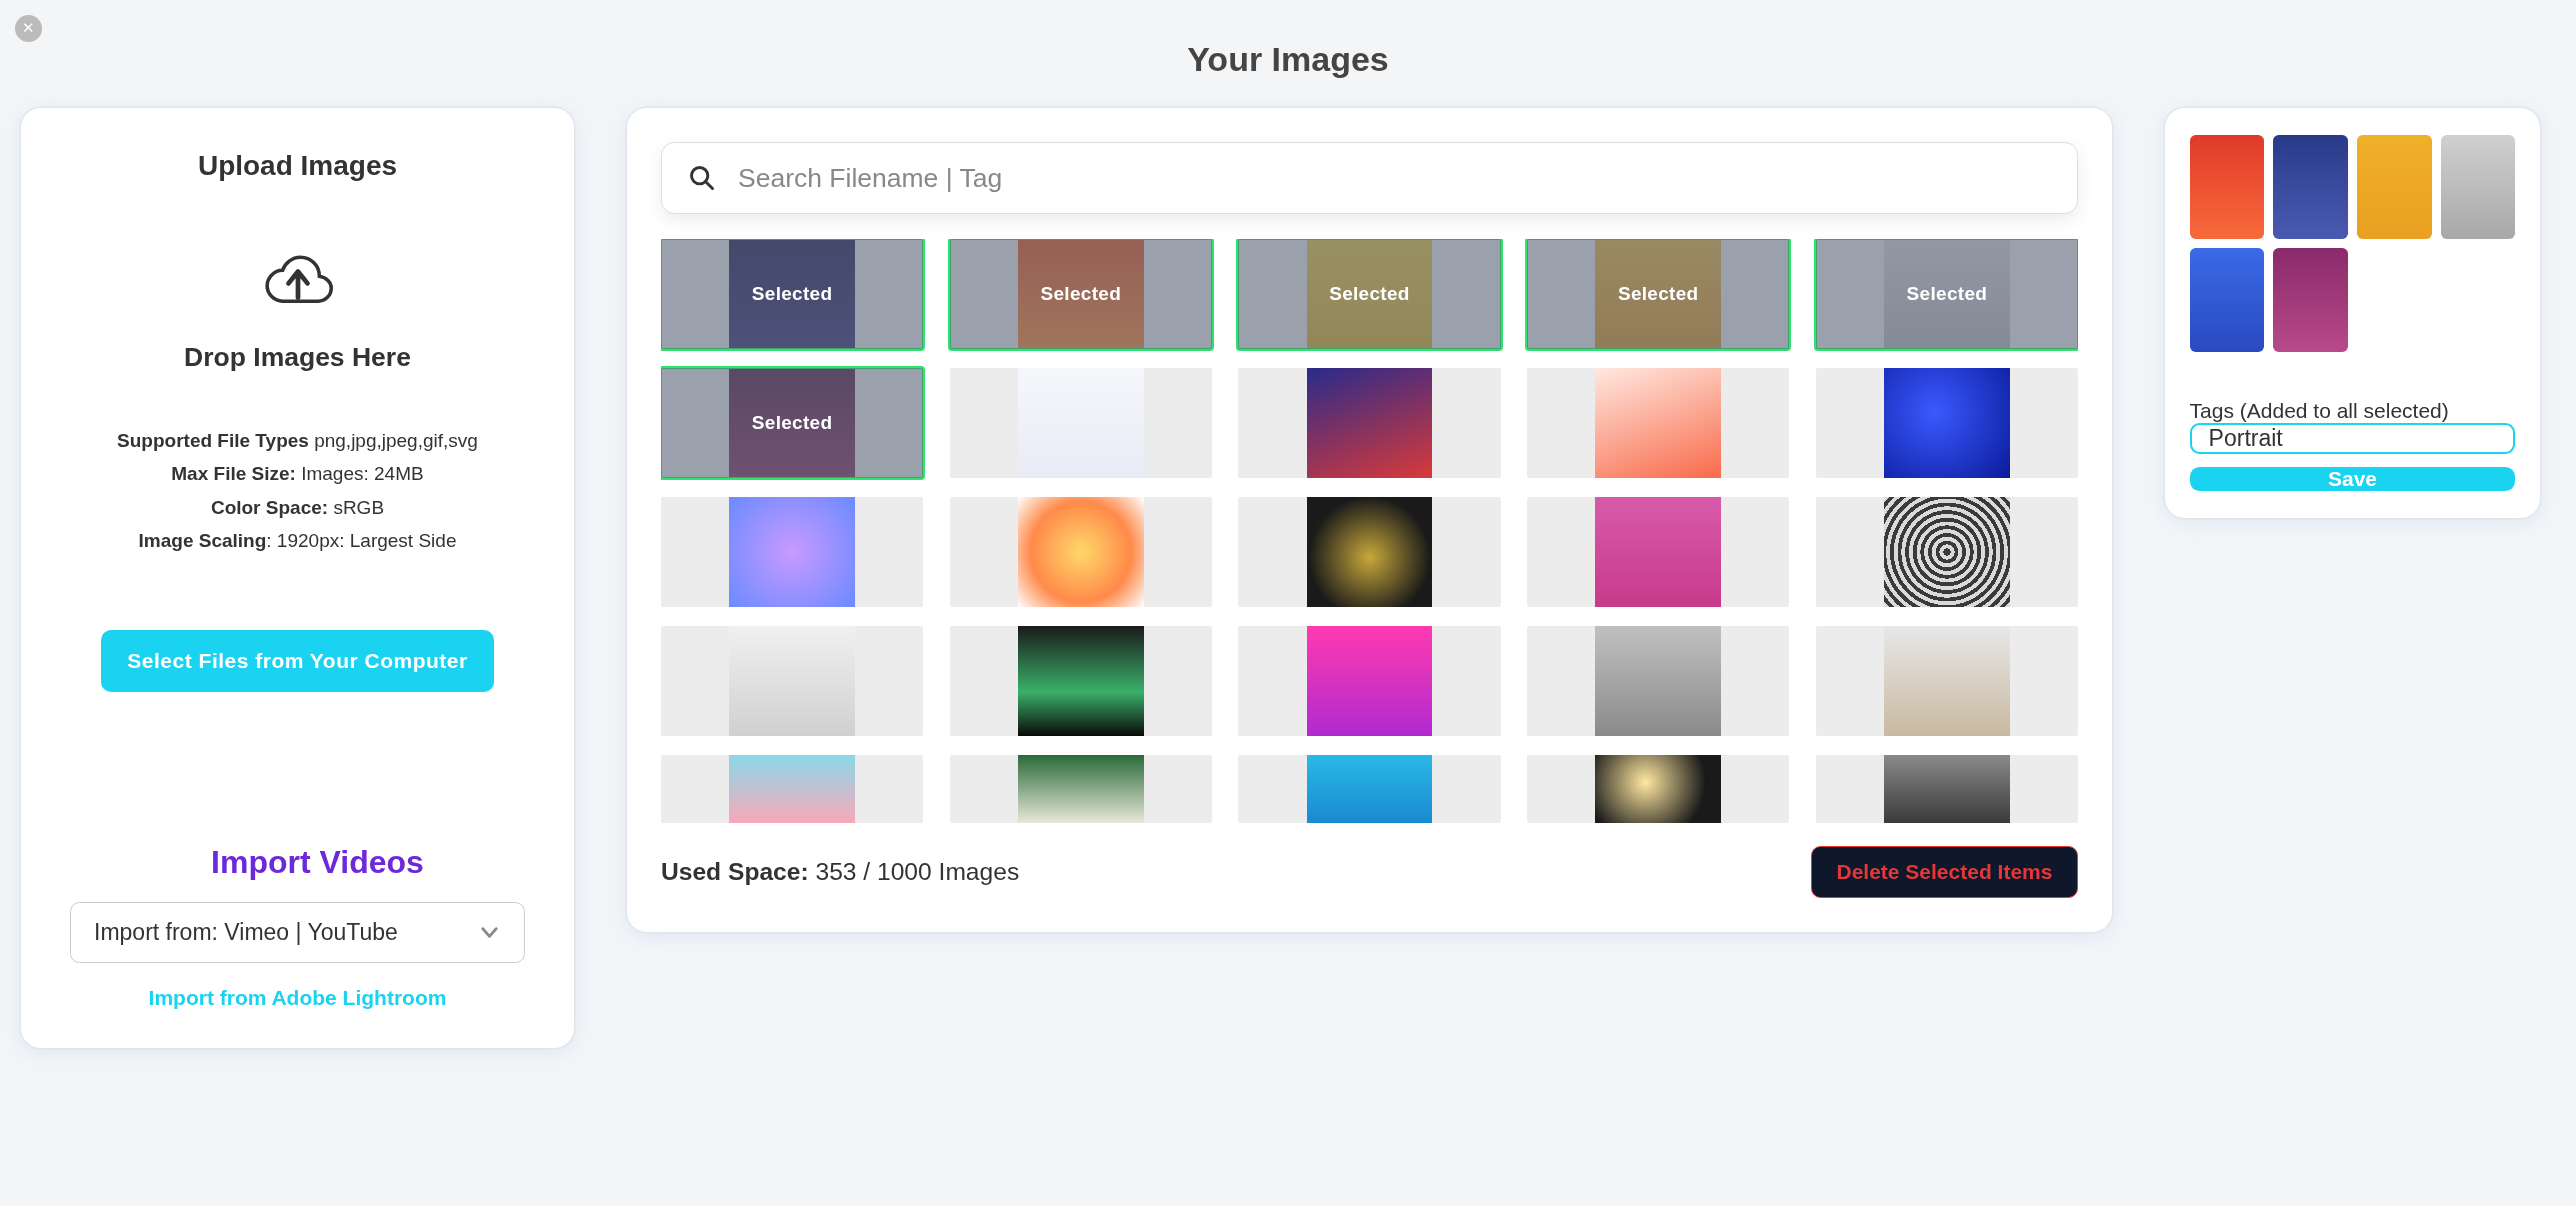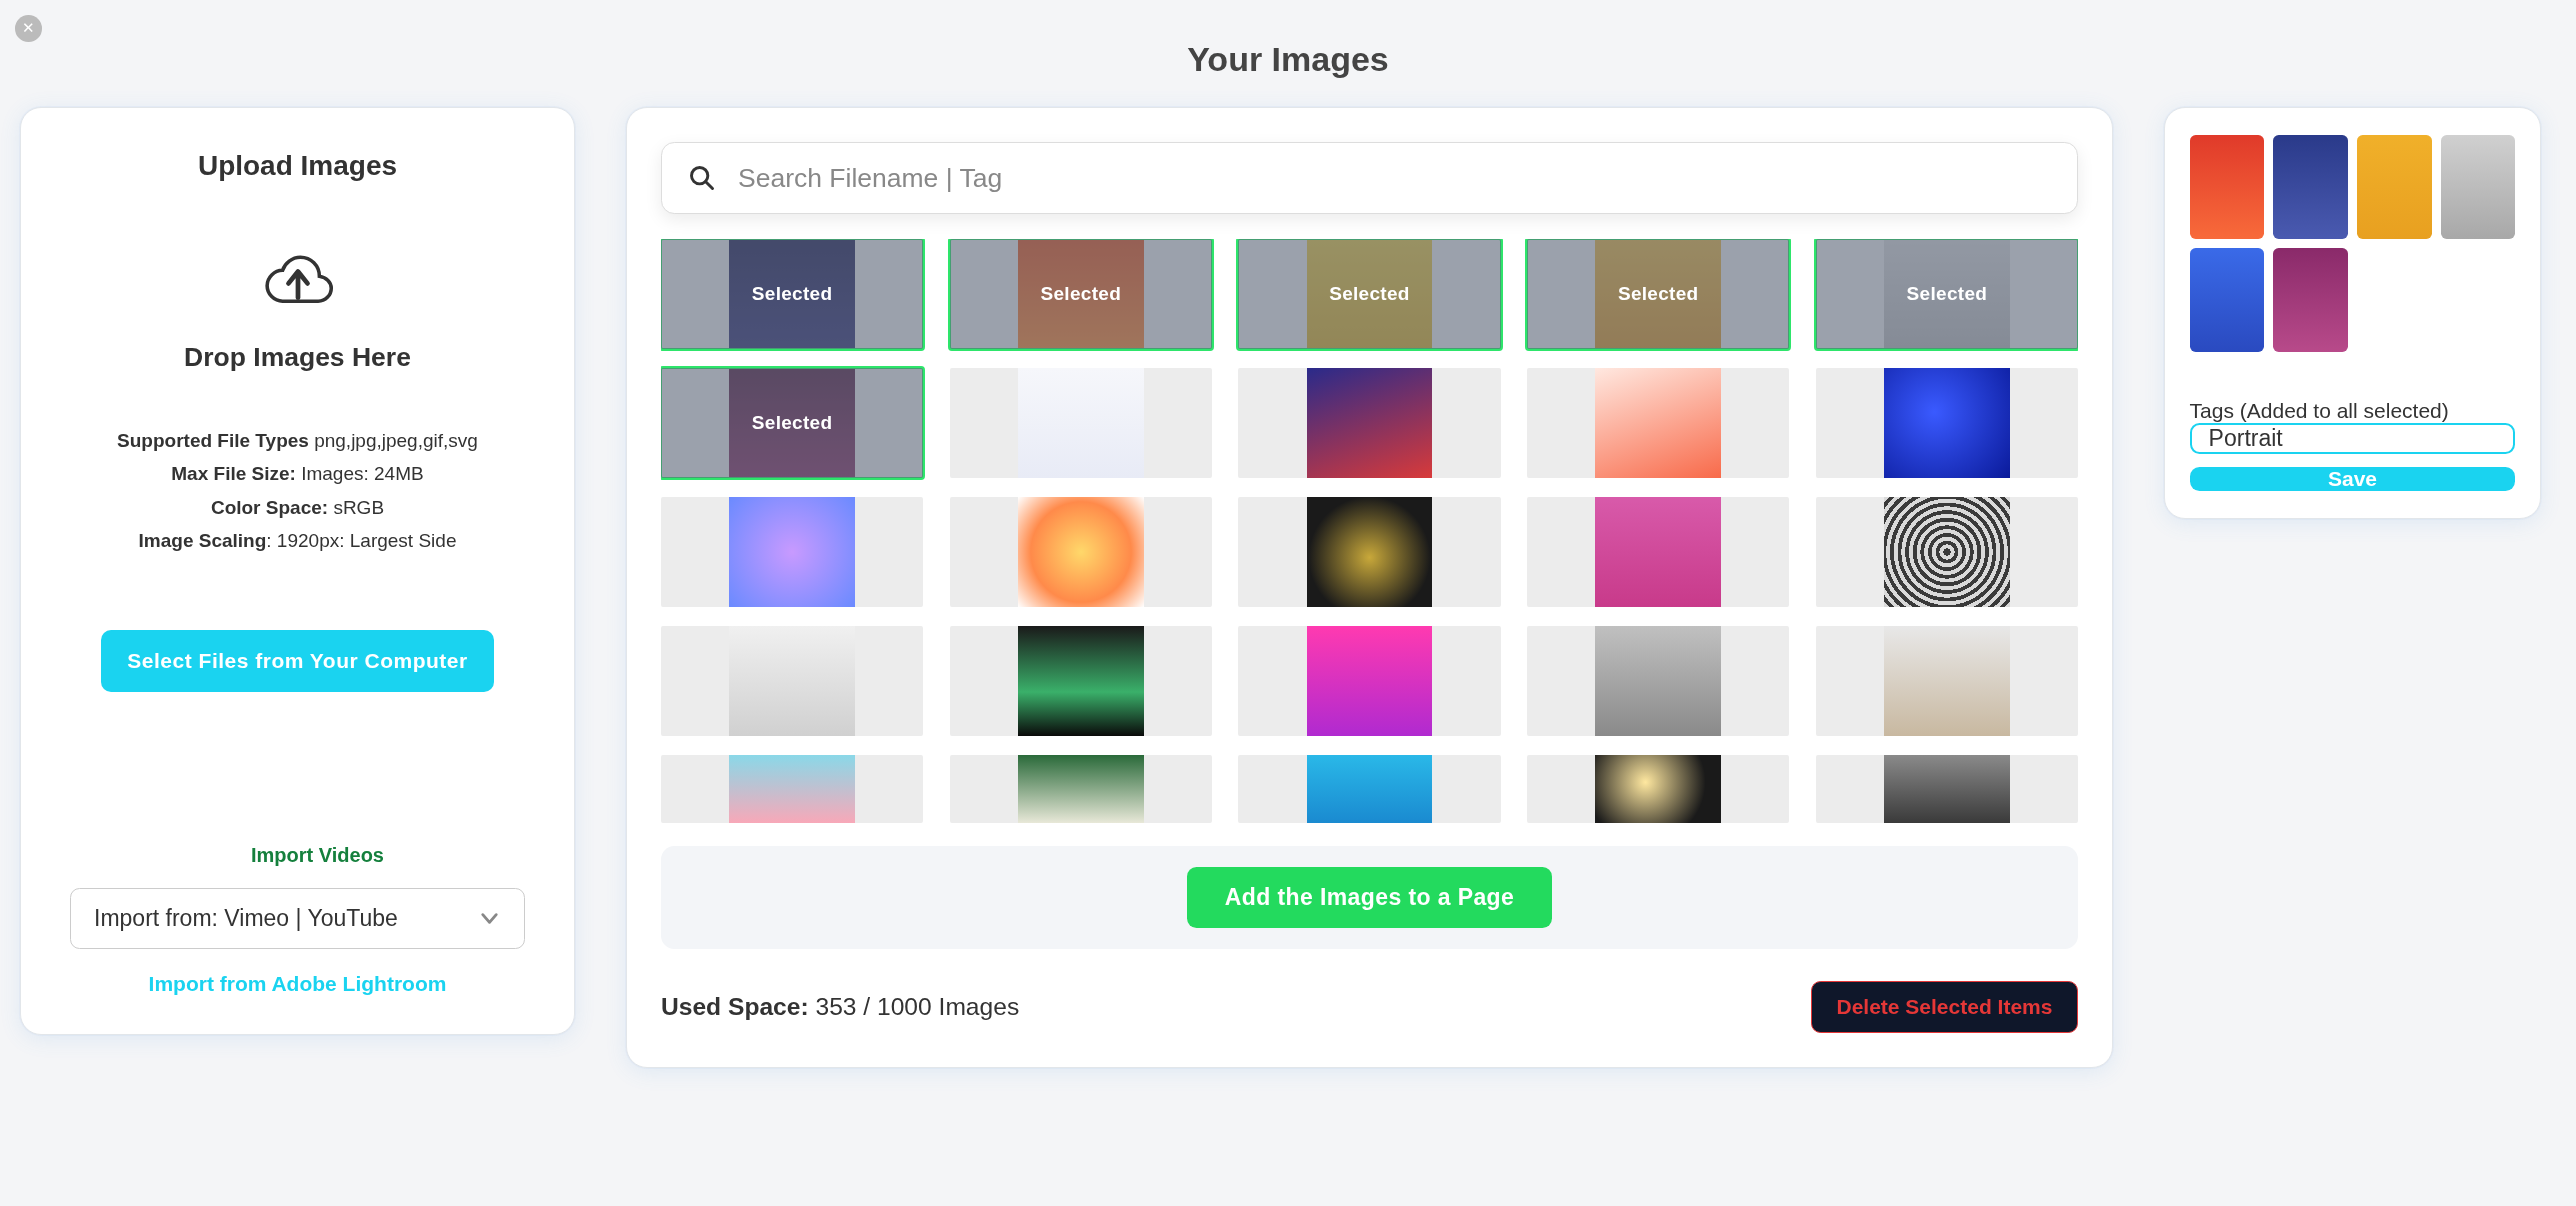--- a/index.html
+++ b/index.html
@@ -86,23 +86,23 @@
     border: none;
     border-radius: 10px;
     padding: 19px 26.5px;
     font-size: 21px;
     font-weight: 600;
     letter-spacing: 0.5px;
     cursor: pointer;
   }
   .spacer { flex: 1; min-height: 152px; }
   .import-title {
-    font-size: 20px;
-    font-weight: 700;
-    color: #15803d;
+    font-size: 32px;
+    font-weight: 700;
+    color: #6d28d9;
     margin-bottom: 21px;
     margin-left: 40px;
   }
   .import-select {
     width: 455px;
     height: 61px;
     border: 1.9px solid #ccc;
     border-radius: 9.5px;
     display: flex;
     align-items: center;
@@ -406,23 +406,20 @@
           <div class="img" style="background: linear-gradient(rgb(42, 184, 232), rgb(26, 138, 208));"></div>
         </div>
         <div class="thumb last-row">
           <div class="img" style="background: radial-gradient(circle at 40% 40%, rgb(255, 232, 160), rgb(26, 26, 26) 70%);"></div>
         </div>
         <div class="thumb last-row">
           <div class="img" style="background: linear-gradient(rgb(138, 138, 138), rgb(58, 58, 58));"></div>
         </div>
       </div>
 
-    <div class="add-bar">
-      <button class="add-btn">Add the Images to a Page</button>
-    </div>
 
     <div class="footer-row">
       <div class="used-space">
         <b>Used Space:</b> <span>353 / 1000 Images</span>
       </div>
       <button class="delete-btn">Delete Selected Items</button>
     </div>
   </div>
 
   <div class="panel right-panel">

